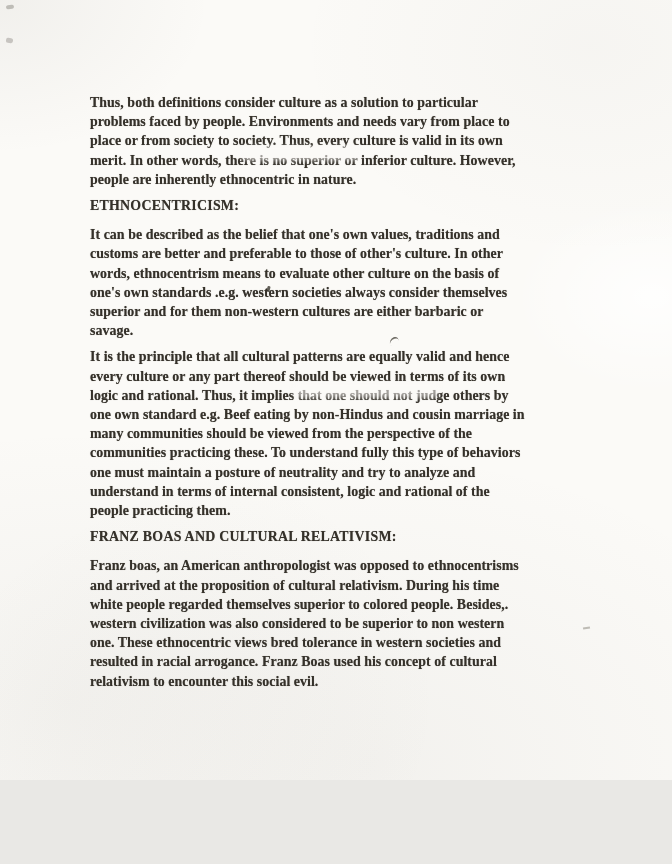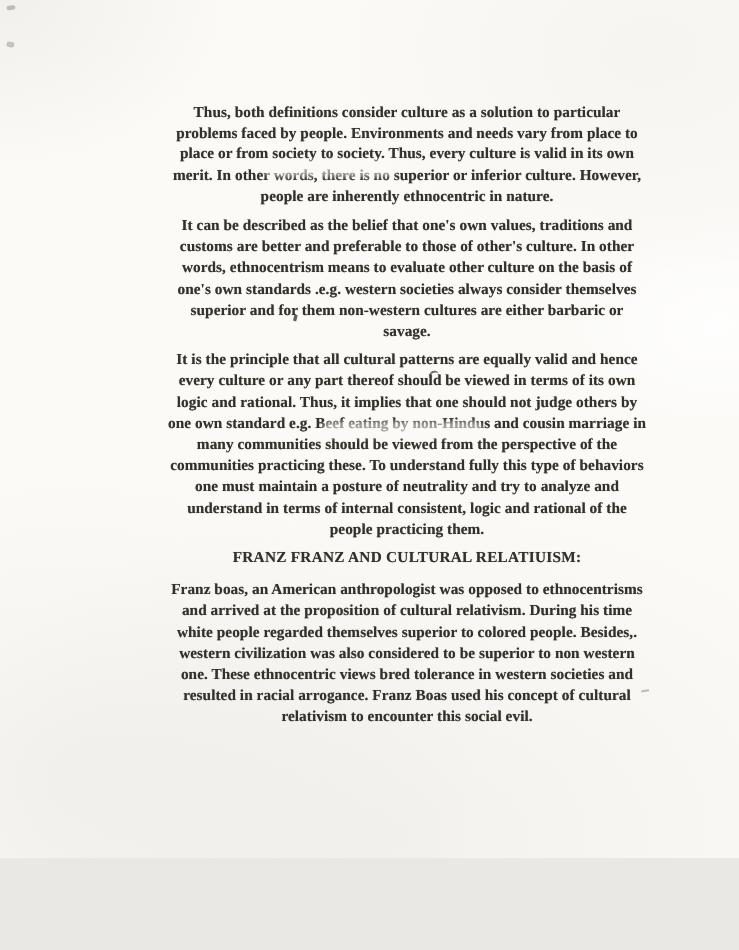--- a/index.html
+++ b/index.html
@@ -8,21 +8,20 @@
     width: 672px;
     height: 780px;
     overflow: hidden;
     background:
       radial-gradient(300px 220px at 0% 0%, rgba(110,105,95,0.07), transparent 70%),
       radial-gradient(420px 300px at 88% 6%, rgba(120,115,105,0.04), transparent 70%),
       radial-gradient(520px 380px at 10% 90%, rgba(120,115,105,0.06), transparent 72%),
       radial-gradient(620px 420px at 55% 98%, rgba(110,105,95,0.06), transparent 75%),
       radial-gradient(200px 140px at 97% 38%, rgba(255,255,255,0.8), transparent 70%),
       #fbfaf7;
-    text-align: center;
   }
   .content {
     position: absolute;
     left: 90px;
     top: 93px;
     width: 560px;
     font-family: "Liberation Serif", "DejaVu Serif", serif;
     font-size: 13.9px;
     line-height: 19.2px;
     font-weight: 700;
@@ -67,36 +66,37 @@
 <body>
 
 <div class="page">
 
   <div class="content">
     <div class="para">Thus, both definitions consider culture as a solution to particular
 problems faced by people. Environments and needs vary from place to
 place or from society to society. Thus, every culture is valid in its own
 merit. In other words, there is no superior or inferior culture. However,
 people are inherently ethnocentric in nature.</div>
+    <div class="heading">ETHNOCENTRICISM:</div>
     <div class="para">It can be described as the belief that one's own values, traditions and
 customs are better and preferable to those of other's culture. In other
 words, ethnocentrism means to evaluate other culture on the basis of
 one's own standards .e.g. western societies always consider themselves
 superior and for them non-western cultures are either barbaric or
 savage.</div>
     <div class="para">It is the principle that all cultural patterns are equally valid and hence
 every culture or any part thereof should be viewed in terms of its own
 logic and rational. Thus, it implies that one should not judge others by
 one own standard e.g. Beef eating by non-Hindus and cousin marriage in
 many communities should be viewed from the perspective of the
 communities practicing these. To understand fully this type of behaviors
 one must maintain a posture of neutrality and try to analyze and
 understand in terms of internal consistent, logic and rational of the
 people practicing them.</div>
-    <div class="heading">FRANZ FRANZ AND CULTURAL RELATIUISM:</div>
+    <div class="heading">FRANZ BOAS AND CULTURAL RELATIVISM:</div>
     <div class="para">Franz boas, an American anthropologist was opposed to ethnocentrisms
 and arrived at the proposition of cultural relativism. During his time
 white people regarded themselves superior to colored people. Besides,.
 western civilization was also considered to be superior to non western
 one. These ethnocentric views bred tolerance in western societies and
 resulted in racial arrogance. Franz Boas used his concept of cultural
 relativism to encounter this social evil.</div>
   </div>
 
   <div class="artifact mark-tl-1"></div>

